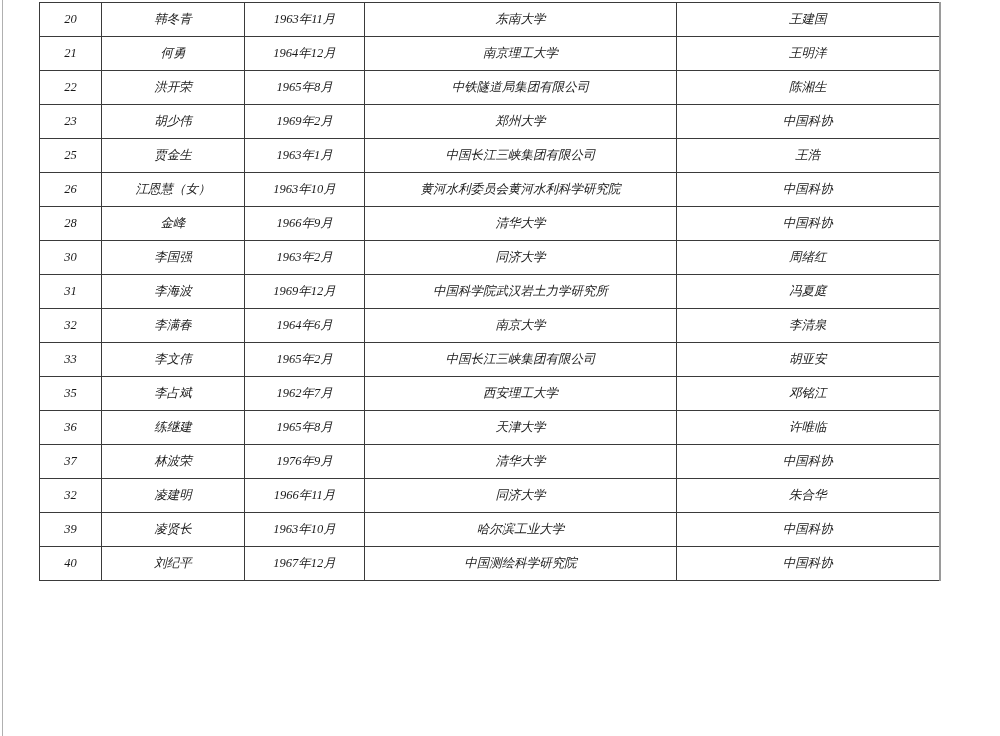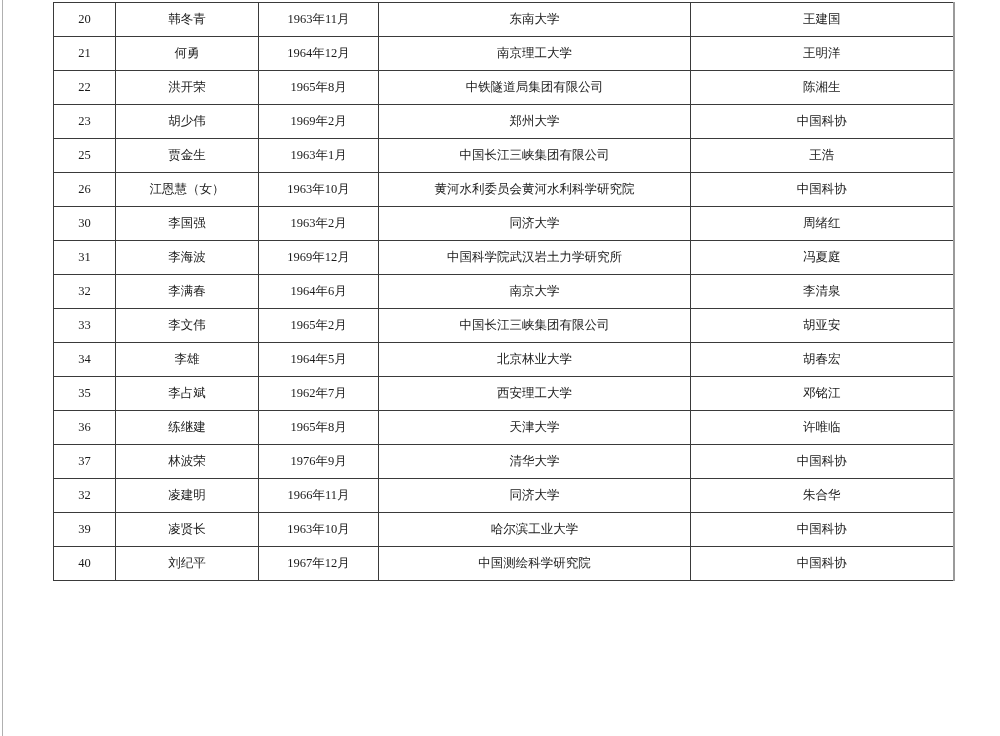--- a/index.html
+++ b/index.html
@@ -26,25 +26,26 @@
   .page-edge-line {
     position: absolute;
     left: 2px;
     top: 0;
     width: 1px;
     height: 736px;
     background: var(--edge-line-color);
   }
   .doc-table {
     position: absolute;
-    left: 53px;
+    left: 39px;
     top: 2px;
     width: 900px;
     border-collapse: collapse;
     table-layout: fixed;
+    font-style: italic;
   }
   .doc-table td {
     border: 1px solid var(--border-color);
     height: 34px;
     text-align: center;
     vertical-align: middle;
     font-size: 12.5px;
     color: var(--text-color);
     padding: 0 2px;
     overflow: hidden;
@@ -110,20 +111,27 @@
     <td>王浩</td>
   </tr>
         <tr>
     <td>26</td>
     <td>江恩慧（女）</td>
     <td>1963年10月</td>
     <td>黄河水利委员会黄河水利科学研究院</td>
     <td>中国科协</td>
   </tr>
         <tr>
+    <td>28</td>
+    <td>金峰</td>
+    <td>1966年9月</td>
+    <td>清华大学</td>
+    <td>中国科协</td>
+  </tr>
+        <tr>
     <td>30</td>
     <td>李国强</td>
     <td>1963年2月</td>
     <td>同济大学</td>
     <td>周绪红</td>
   </tr>
         <tr>
     <td>31</td>
     <td>李海波</td>
     <td>1969年12月</td>
@@ -138,27 +146,20 @@
     <td>李清泉</td>
   </tr>
         <tr>
     <td>33</td>
     <td>李文伟</td>
     <td>1965年2月</td>
     <td>中国长江三峡集团有限公司</td>
     <td>胡亚安</td>
   </tr>
         <tr>
-    <td>34</td>
-    <td>李雄</td>
-    <td>1964年5月</td>
-    <td>北京林业大学</td>
-    <td>胡春宏</td>
-  </tr>
-        <tr>
     <td>35</td>
     <td>李占斌</td>
     <td>1962年7月</td>
     <td>西安理工大学</td>
     <td>邓铭江</td>
   </tr>
         <tr>
     <td>36</td>
     <td>练继建</td>
     <td>1965年8月</td>

